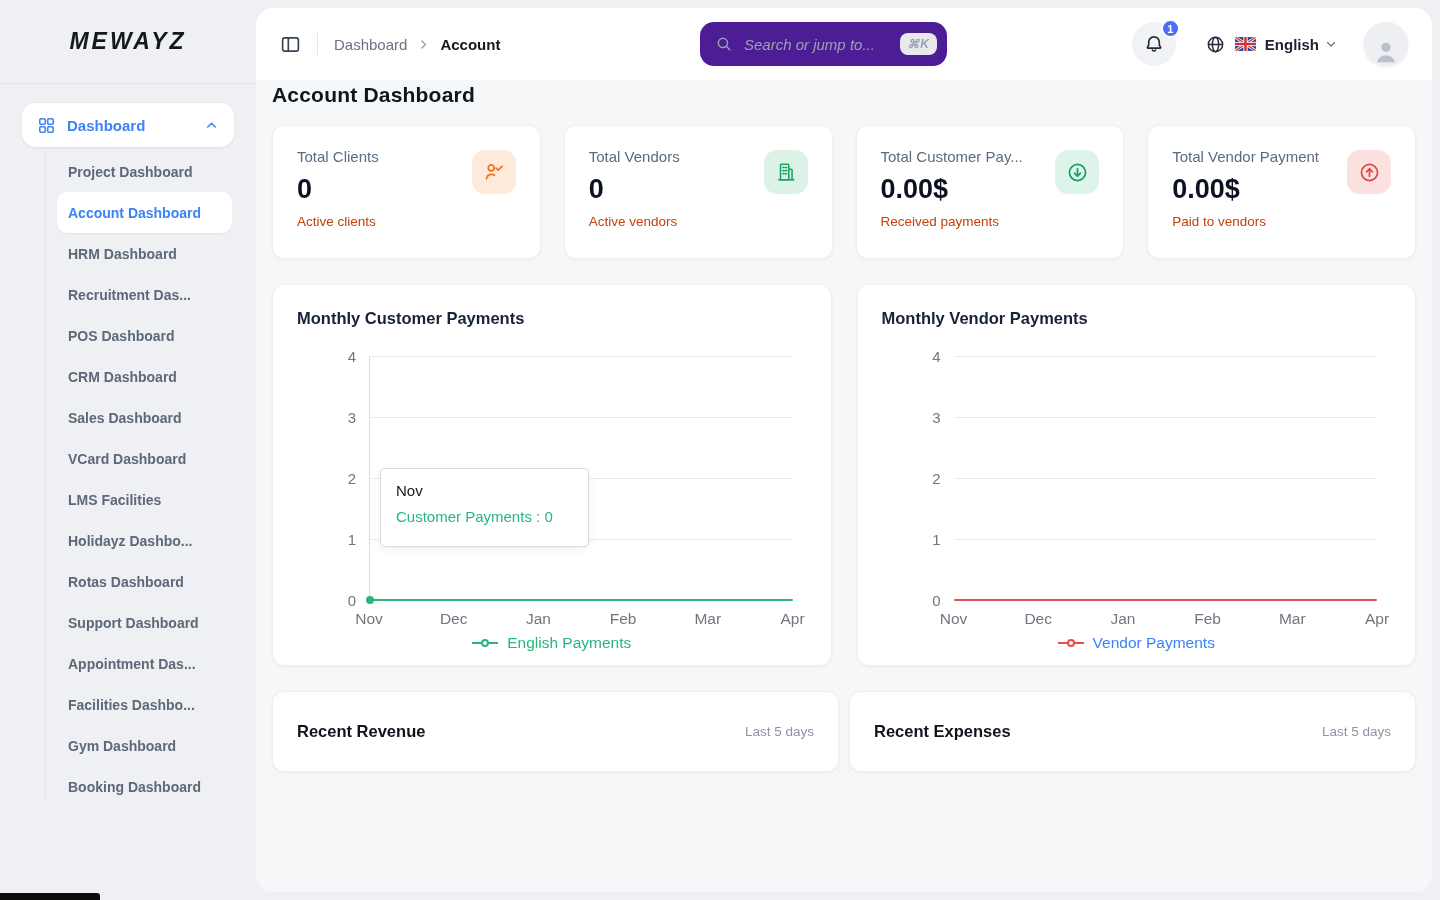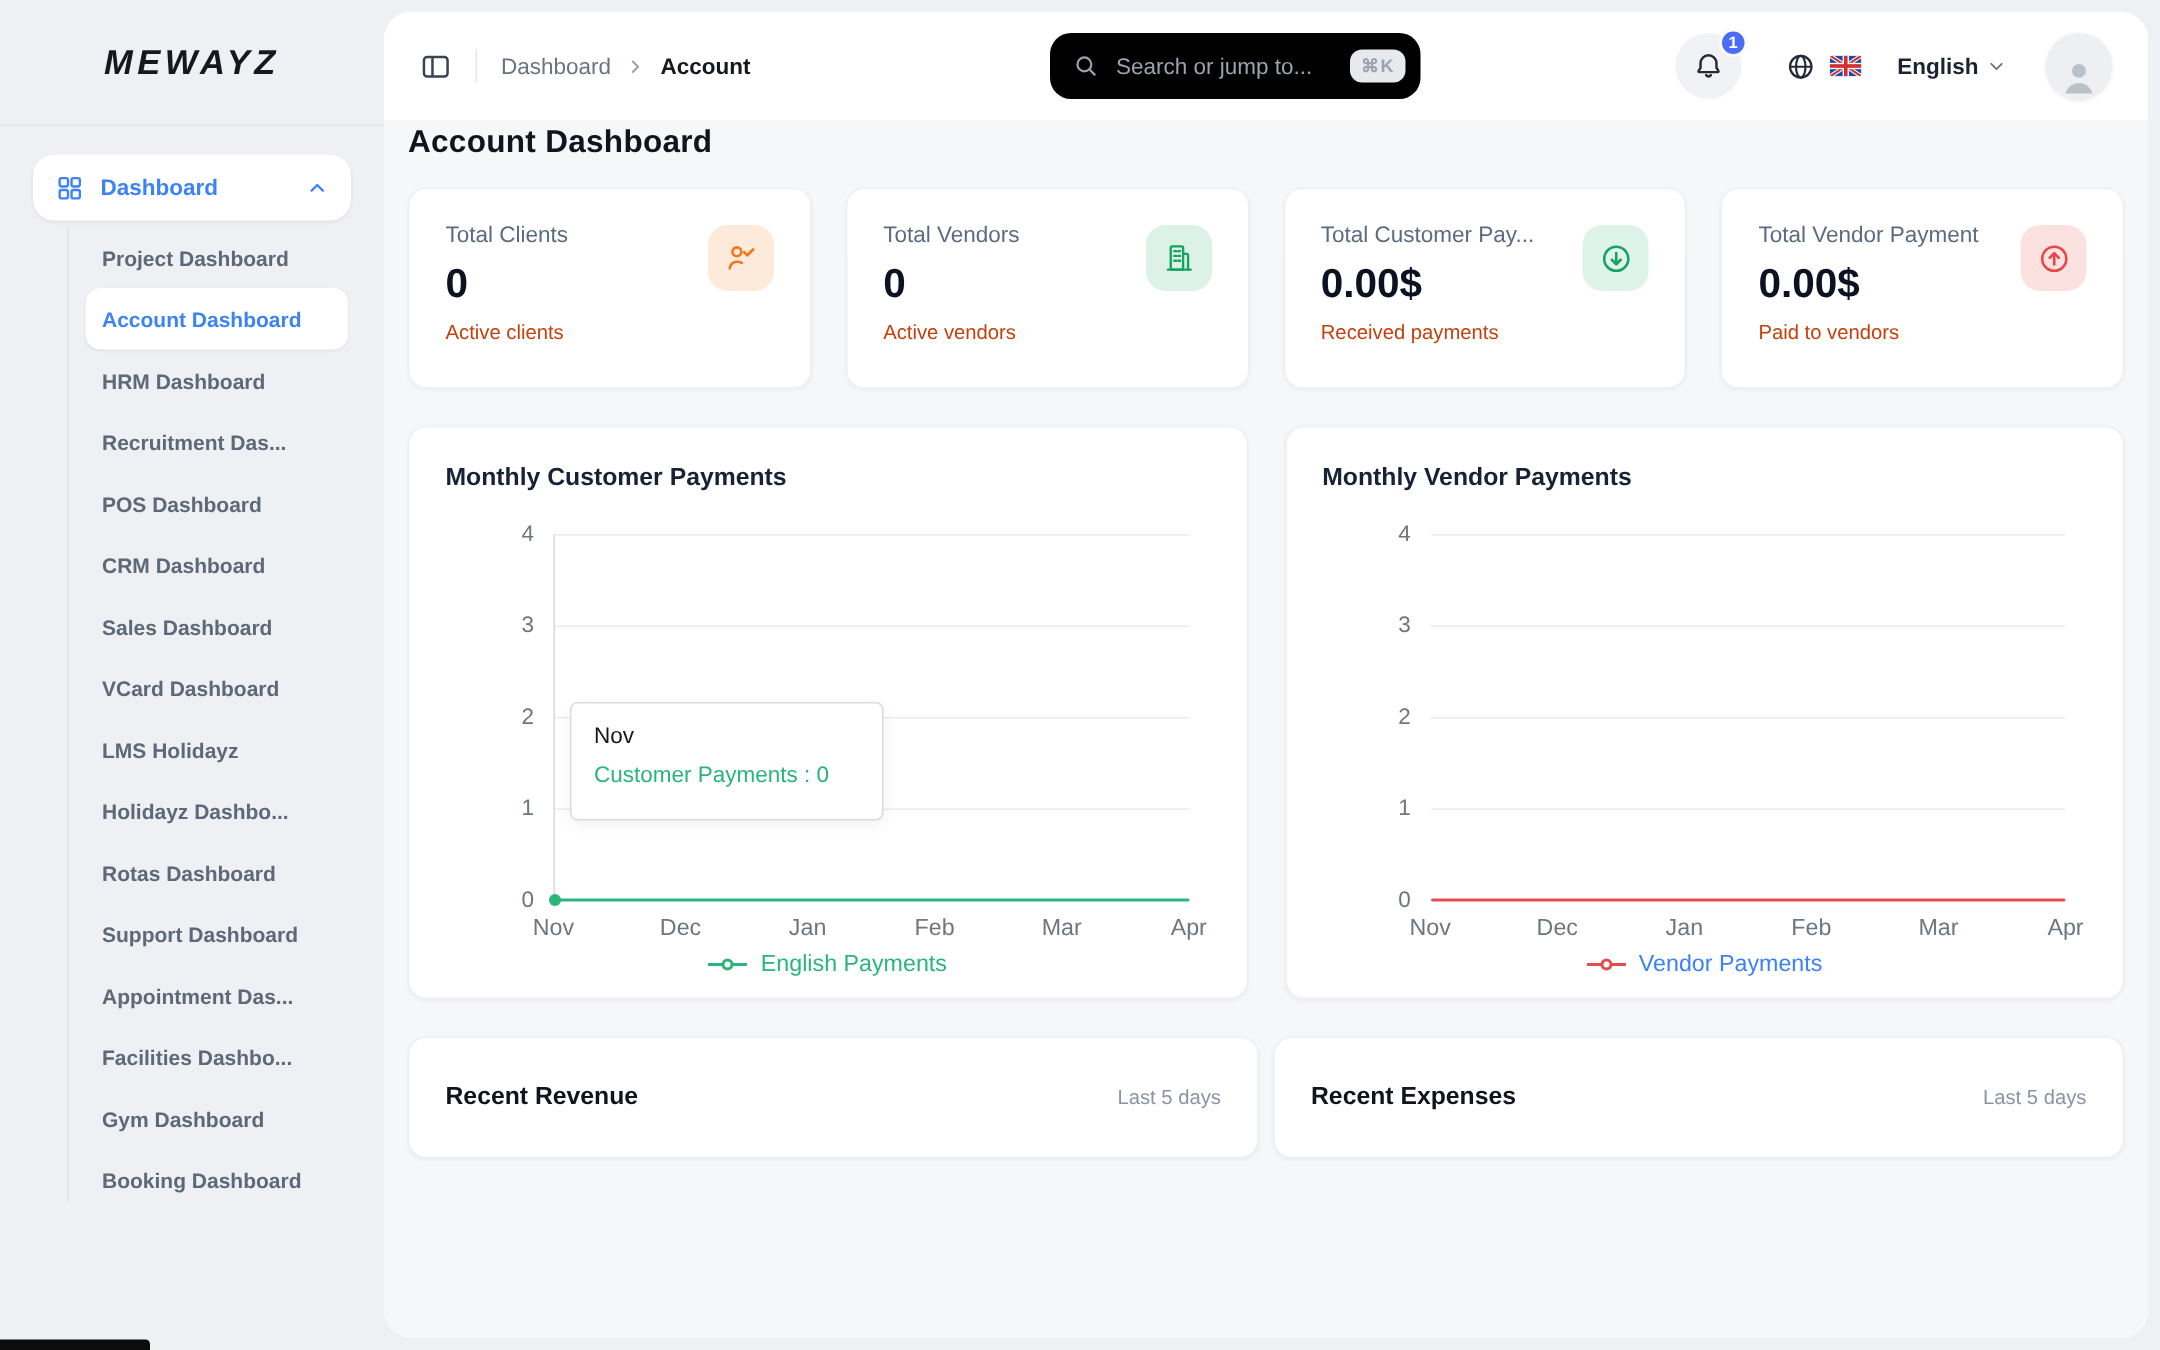--- a/index.html
+++ b/index.html
@@ -43,38 +43,38 @@
     background:#fff; border-radius:18px; overflow:hidden;
   }
   .topbar { height:72px; display:flex; align-items:center; padding:0 24px; position:relative; background:#fff; }
   .icon-btn { display:flex; align-items:center; justify-content:center; cursor:pointer; background:none; border:none; }
   .vdivider { width:1px; height:22px; background:#e3e6ea; margin:0 16px; }
   .breadcrumb { display:flex; align-items:center; gap:10px; font-size:15px; }
   .crumb-root { color:#6b7280; cursor:pointer; }
   .crumb-current { color:#14181f; font-weight:600; }
   .searchbar {
     position:absolute; left:444px; top:14px; width:247px; height:44px;
-    background:#000000; border-radius:14px; display:flex; align-items:center;
-    padding:0 10px 0 15px; gap:10px; cursor:text;
+    background:#4c1d95; border-radius:14px; display:flex; align-items:center;
+    padding:0 10px 0 15px; gap:10px; cursor:text;font-style:italic;
   }
   .search-text { flex:1; color:#9aa3b0; font-size:15px; }
   .kbd { background:#e7e9ed; color:#9aa3b0; font-size:12px; font-weight:600; padding:4px 7px; border-radius:8px; letter-spacing:1px; }
   .top-right { margin-left:auto; display:flex; align-items:center; }
   .bell-wrap {
     width:44px; height:44px; border-radius:50%; background:#f1f2f5; position:relative;
     display:flex; align-items:center; justify-content:center; cursor:pointer;
   }
   .badge {
     position:absolute; top:-3px; right:-4px; min-width:19px; height:19px; border-radius:50%;
     background:#4a6cf7; color:#fff; font-size:11px; font-weight:700;
     display:flex; align-items:center; justify-content:center; border:2px solid #fafbfc;
   }
   .globe-btn { margin-left:29px; }
   .flag { margin-left:9px; display:flex; border-radius:2px; overflow:hidden; cursor:pointer; }
-  .lang-label { margin-left:24px; font-size:15px; font-weight:600; color:#1b2331; cursor:pointer; }
+  .lang-label { margin-left:9px; font-size:15px; font-weight:600; color:#1b2331; cursor:pointer; }
   .lang-chev { margin-left:5px; display:flex; cursor:pointer; }
   .avatar {
     margin-left:26px; width:44px; height:44px; border-radius:50%; background:#edeff2;
     display:flex; align-items:flex-end; justify-content:center; overflow:hidden; cursor:pointer;
     box-shadow:0 1px 3px rgba(15,23,42,.10);
   }
   
   .content { background:#f6f7f9; height:812px; padding:3px 16px 0 16px; }
   .page-title { font-size:21px; font-weight:800; color:#10141d; letter-spacing:.2px; }
   .stats-grid { display:grid; grid-template-columns:repeat(4,1fr); gap:23px; margin-top:18px; }
@@ -146,21 +146,21 @@
 
   <nav class="submenu">
     <div class="subitem">Project Dashboard</div>
     <div class="subitem active">Account Dashboard</div>
     <div class="subitem">HRM Dashboard</div>
     <div class="subitem">Recruitment Das...</div>
     <div class="subitem">POS Dashboard</div>
     <div class="subitem">CRM Dashboard</div>
     <div class="subitem">Sales Dashboard</div>
     <div class="subitem">VCard Dashboard</div>
-    <div class="subitem">LMS Holidayz</div>
+    <div class="subitem">LMS Facilities</div>
     <div class="subitem">Holidayz Dashbo...</div>
     <div class="subitem">Rotas Dashboard</div>
     <div class="subitem">Support Dashboard</div>
     <div class="subitem">Appointment Das...</div>
     <div class="subitem">Facilities Dashbo...</div>
     <div class="subitem">Gym Dashboard</div>
     <div class="subitem">Booking Dashboard</div>
   </nav>
   <div class="hscroll-thumb"></div>
 </aside>

